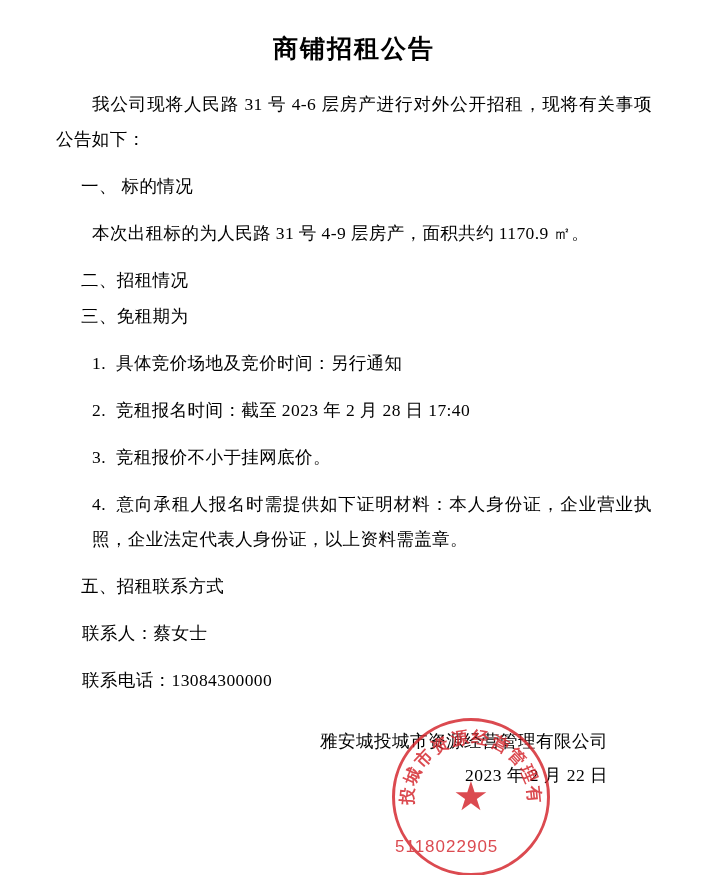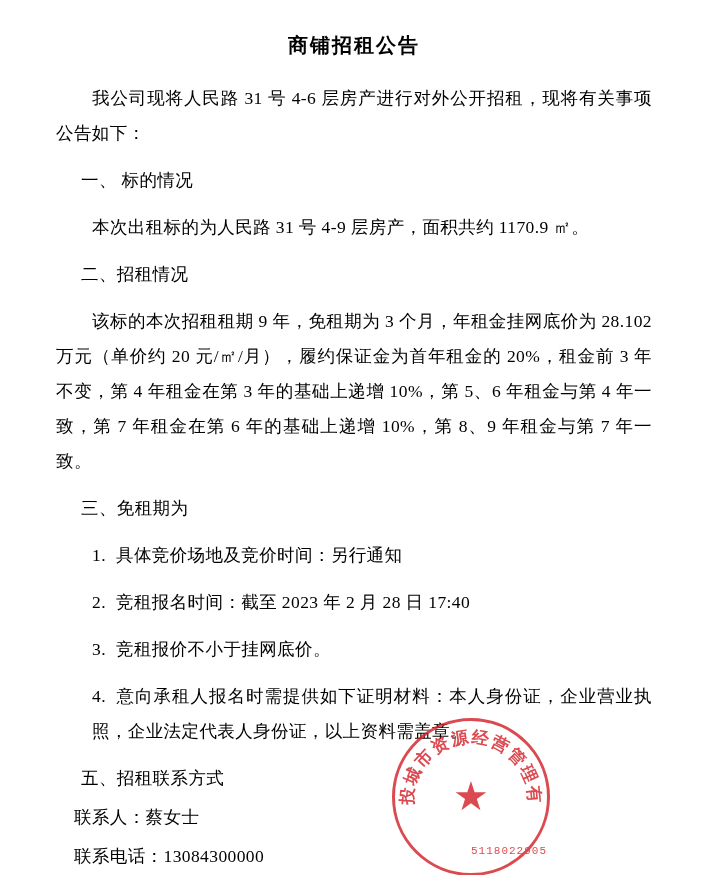--- a/index.html
+++ b/index.html
@@ -17,21 +17,21 @@
   }
   .page {
     position: relative;
     width: 708px;
     height: 875px;
     box-sizing: border-box;
     padding: 22px 44px 0 44px;
   }
   .doc-title {
     text-align: center;
-    font-size: 20px;
+    font-size: 25px;
     font-weight: bold;
     letter-spacing: 2px;
     margin: 10px 0 22px 0;
     font-family: "Liberation Serif", "DejaVu Serif", serif;
   }
   p.body-text {
     font-size: 17.5px;
     line-height: 35px;
     margin: 12px;
     text-align: justify;
@@ -58,21 +58,21 @@
     text-align: justify;
     text-justify: inter-ideograph;
   }
   .numbered .num {
     display: inline-block;
     width: 24px;
   }
   .contact-line {
     font-size: 17.5px;
     line-height: 35px;
-    margin: 4px;
+    margin: 12px;
     text-indent: 26px;
     letter-spacing: 0.4px;
     text-align: justify;
     text-justify: inter-ideograph;
   }
   .signature-block {
     margin-top: 26px;
     text-align: right;
     padding-right: 56px;
     position: relative;
@@ -103,24 +103,24 @@
     transform: translate(-50%, -50%);
     font-size: 40px;
     line-height: 1;
     color: #d4232a;
   }
   .seal .seal-bottom {
     position: absolute;
     left: 0;
     right: 0;
     bottom: 16px;
-    text-align: right;
-    font-size: 11px;
+    text-align: left;
+    font-size: 17px;
     letter-spacing: 1px;
-    font-family: Liberation Mono, monospace;
+    font-family: Liberation Sans, sans-serif;
   }
   .seal-arc {
     position: absolute;
     left: 0;
     top: 0;
     width: 152px;
     height: 152px;
   }
   .seal-arc text {
     font-family: "Liberation Serif", "DejaVu Serif", serif;
@@ -136,21 +136,20 @@
 <div class="page">
 
   <h1 class="doc-title">商铺招租公告</h1>
 
   <p class="body-text indent2">我公司现将人民路 31 号 4-6 层房产进行对外公开招租，现将有关事项公告如下：</p>
 
   <p class="section-head">一、 标的情况</p>
   <p class="body-text indent2">本次出租标的为人民路 31 号 4-9 层房产，面积共约 1170.9 ㎡。</p>
 
   <p class="section-head">二、招租情况</p>
-  <p class="body-text indent2">该标的本次招租租期 9 年，免租期为 3 个月，年租金挂网底价为 28.102 万元（单价约 20 元/㎡/月），履约保证金为首年租金的 20%，租金前 3 年不变，第 4 年租金在第 3 年的基础上递增 10%，第 5、6 年租金与第 4 年一致，第 7 年租金在第 6 年的基础上递增 10%，第 8、9 年租金与第 7 年一致。</p>
 
   <p class="section-head">三、免租期为</p>
 
   <p class="numbered"><span class="num">1.</span><span>具体竞价场地及竞价时间：另行通知</span></p>
   <p class="numbered"><span class="num">2.</span><span>竞租报名时间：截至 2023 年 2 月 28 日 17:40</span></p>
   <p class="numbered"><span class="num">3.</span><span>竞租报价不小于挂网底价。</span></p>
   <p class="numbered"><span class="num">4.</span><span>意向承租人报名时需提供如下证明材料：本人身份证，企业营业执照，企业法定代表人身份证，以上资料需盖章。</span></p>
 
   <p class="section-head">五、招租联系方式</p>
   <p class="contact-line">联系人：蔡女士</p>

